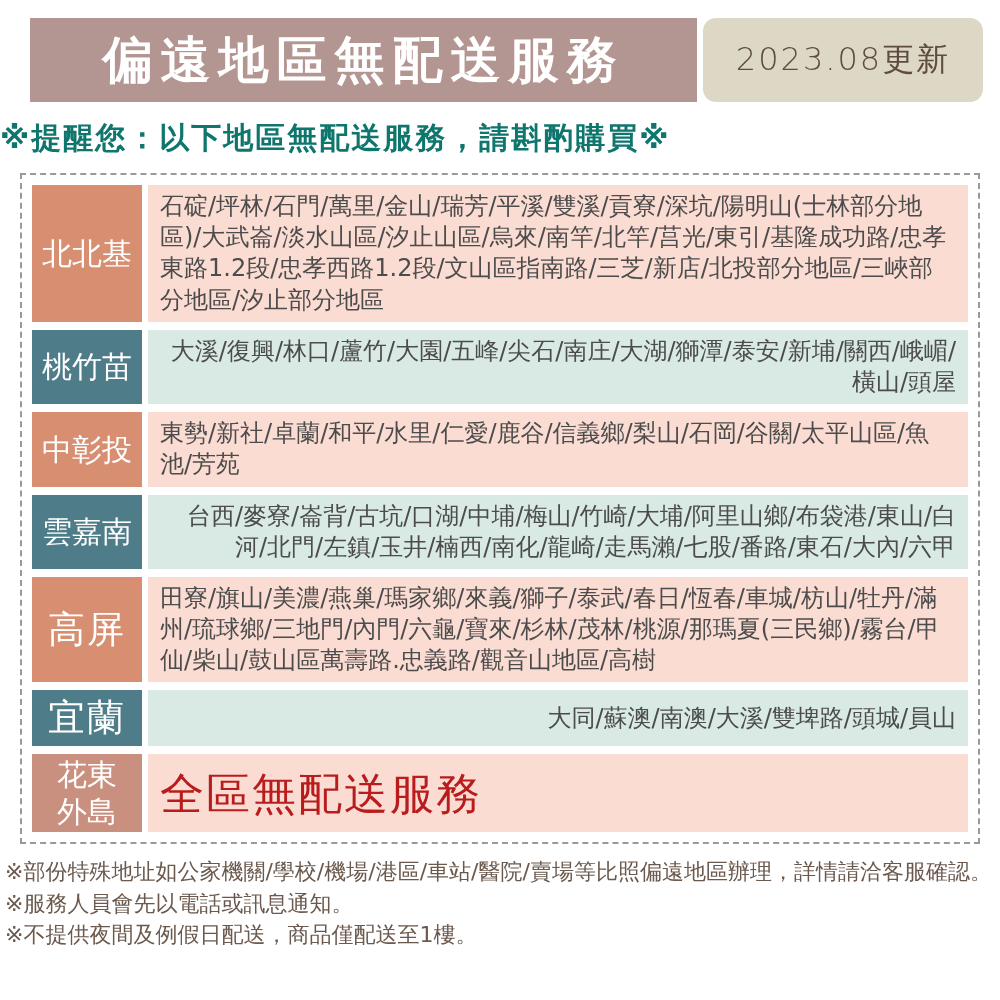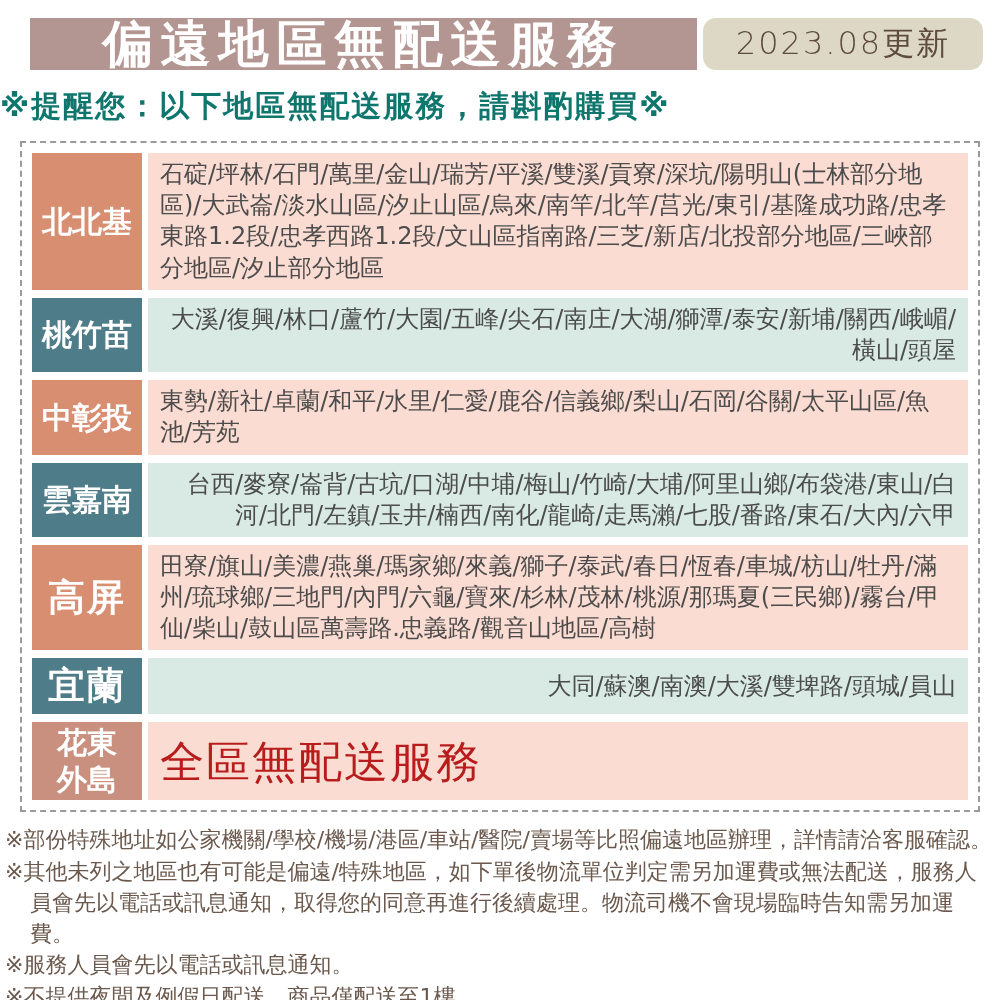--- a/index.html
+++ b/index.html
@@ -10,21 +10,21 @@
     overflow: hidden;
   }
   body { padding: 18px 0 0 0; }
 
   
   .header-row {
     display: flex;
     align-items: stretch;
     margin: 0 17px 0 30px;
     gap: 6px;
-    height: 52px;
+    height: 84px;
   }
   .title-bar {
     flex: 1 1 auto;
     background: #b39591;
     color: #ffffff;
     display: flex;
     align-items: center;
     justify-content: center;
     font-size: 50px;
     font-weight: bold;
@@ -66,21 +66,21 @@
     display: flex;
     align-items: stretch;
     gap: 6px;
   }
   .region-label {
     flex: 0 0 110px;
     display: flex;
     align-items: center;
     justify-content: center;
     color: #ffffff;
-    font-weight: bold;
+    font-weight: normal;
     font-size: 30px;
     text-align: center;
     white-space: pre-line;
     line-height: 1.25;
   }
   .region-label.big { font-size: 37px; letter-spacing: 2px; }
   .region-label.salmon { background: #d88e71; }
   .region-label.salmon-light { background: #c98f7f; }
   .region-label.teal { background: #4e7c89; }
   .region-areas {
@@ -161,16 +161,15 @@
   <div class="table-row">
     <div class="region-label salmon-light">花東
 外島</div>
     <div class="region-areas pink highlight">全區無配送服務</div>
   </div>
 
 </div>
 
 <div class="notes">
   <div class="note-item">※部份特殊地址如公家機關/學校/機場/港區/車站/醫院/賣場等比照偏遠地區辦理，詳情請洽客服確認。</div>
-  <div class="note-item">※其他未列之地區也有可能是偏遠/特殊地區，如下單後物流單位判定需另加運費或無法配送，服務人員會先以電話或訊息通知，取得您的同意再進行後續處理。物流司機不會現場臨時告知需另加運費。</div>
   <div class="note-item">※服務人員會先以電話或訊息通知。</div>
   <div class="note-item">※不提供夜間及例假日配送，商品僅配送至1樓。</div>
 </div>
 
 </body></html>

